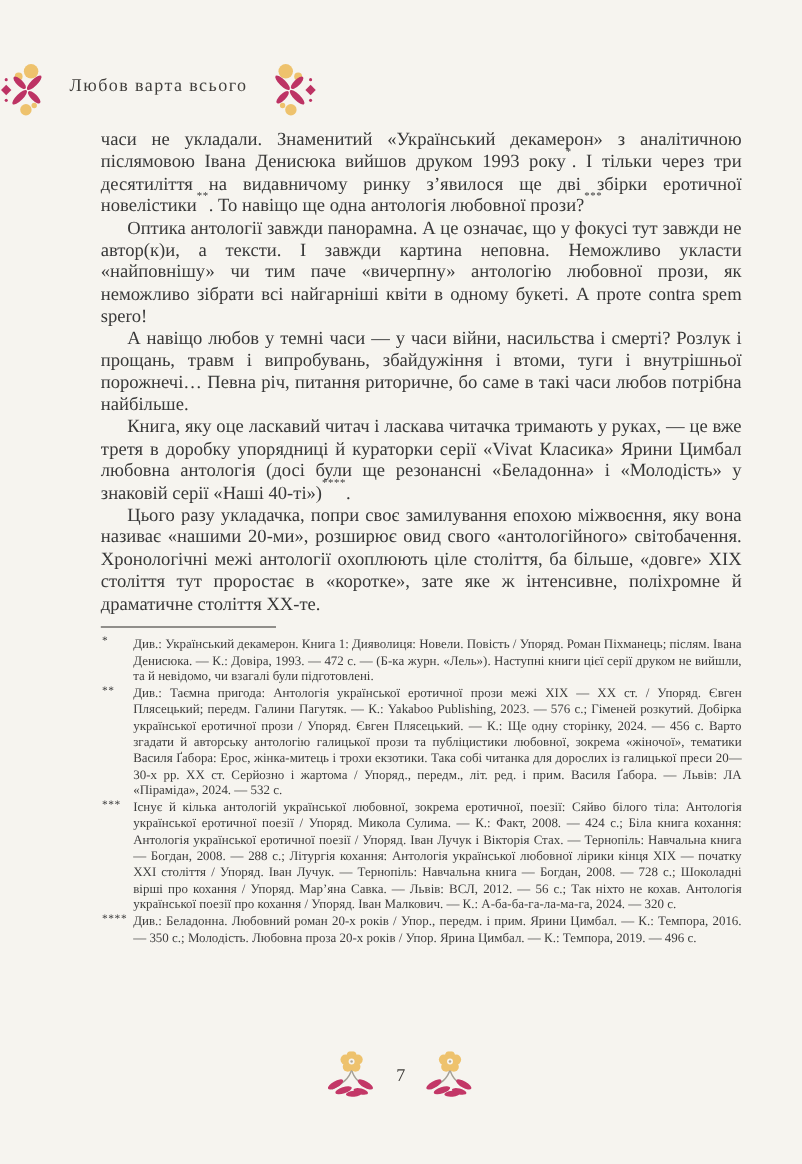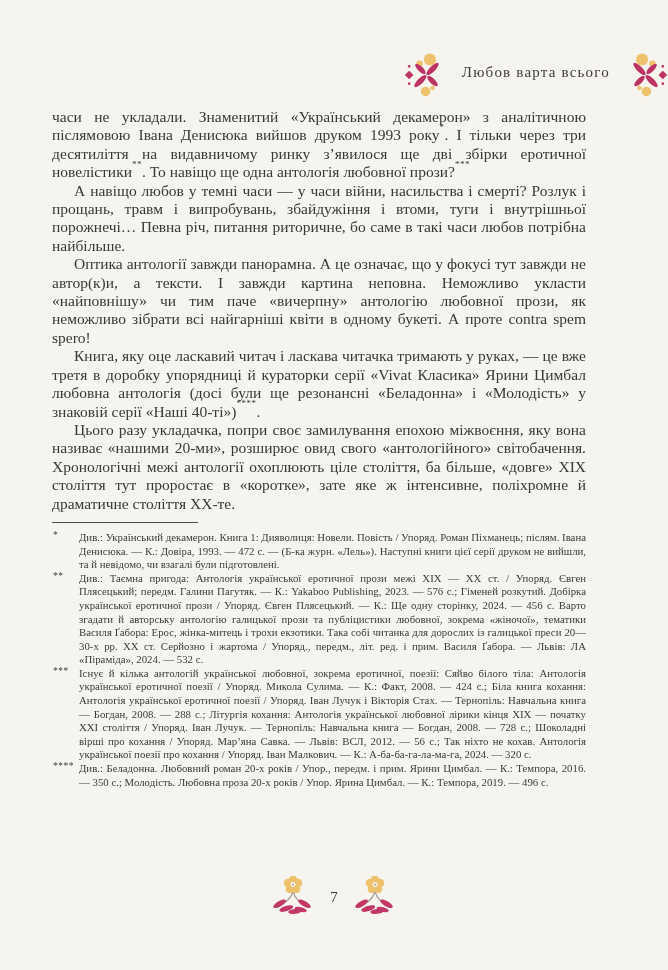--- a/index.html
+++ b/index.html
@@ -16,38 +16,38 @@
     color: #383838;
     overflow: hidden;
   }
   
   .header {
     position: absolute;
     top: 52px;
     left: 0;
     right: 0;
     display: flex;
-    justify-content: flex-end;
+    justify-content: flex-start;
     align-items: center;
     gap: 20px;
   }
   .running-title {
     font-size: 15px;
     letter-spacing: 1.2px;
     color: #403e3b;
     padding-bottom: 6px;
   }
   .orn-header { width: 38px; height: 46px; display: block; }
   .orn-header.mirrored { transform: scaleX(-1); }
 
   
   .content {
     position: absolute;
     top: 108px;
-    left: 52px;
+    left: 84px;
     width: 534px;
   }
   .body-par {
     margin: 0;
     font-size: 15.5px;
     line-height: 18.4px;
     text-align: justify;
     color: #383838;
   }
   .body-par.indent { text-indent: 22px; }
@@ -146,22 +146,22 @@
       </svg>
     <span class="running-title">Любов варта всього</span>
     <svg class="orn-header mirrored">
         <use href="#orn-cluster"></use>
       </svg>
   </div>
 
   <div class="content">
     <div id="body-container">
         <p class="body-par"><span>часи не укладали. Знаменитий «Український декамерон» з аналітичною післямовою Івана Денисюка вийшов друком 1993 року</span><sup>*</sup><span>. І тільки через три десятиліття на видавничому ринку з’явилося ще дві збірки еротичної новелістики</span><sup>**</sup><span>. То навіщо ще одна антологія любовної прози?</span><sup>***</sup></p>
+        <p class="body-par indent"><span>Оптика антології завжди панорамна. А це означає, що у фокусі тут завжди не автор(к)и, а тексти. І завжди картина неповна. Неможливо укласти «найповнішу» чи тим паче «вичерпну» антологію любовної прози, як неможливо зібрати всі найгарніші квіти в одному букеті. А проте contra spem spero!</span></p>
         <p class="body-par indent"><span>А навіщо любов у темні часи — у часи війни, насильства і смерті? Розлук і прощань, травм і випробувань, збайдужіння і втоми, туги і внутрішньої порожнечі… Певна річ, питання риторичне, бо саме в такі часи любов потрібна найбільше.</span></p>
-        <p class="body-par indent"><span>Оптика антології завжди панорамна. А це означає, що у фокусі тут завжди не автор(к)и, а тексти. І завжди картина неповна. Неможливо укласти «найповнішу» чи тим паче «вичерпну» антологію любовної прози, як неможливо зібрати всі найгарніші квіти в одному букеті. А проте contra spem spero!</span></p>
         <p class="body-par indent"><span>Книга, яку оце ласкавий читач і ласкава читачка тримають у руках, — це вже третя в доробку упорядниці й кураторки серії «Vivat Класика» Ярини Цимбал любовна антологія (досі були ще резонансні «Беладонна» і «Молодість» у знаковій серії «Наші 40-ті»)</span><sup>****</sup><span>.</span></p>
         <p class="body-par indent"><span>Цього разу укладачка, попри своє замилування епохою міжвоєння, яку вона називає «нашими 20-ми», розширює овид свого «антологійного» світобачення. Хронологічні межі антології охоплюють ціле століття, ба більше, «довге» XIX століття тут проростає в «коротке», зате яке ж інтенсивне, поліхромне й драматичне століття XX-те.</span></p>
       </div>
     <div class="fn-sep"></div>
     <div id="fn-container">
         <div class="footnote"><span class="fn-marker">*</span><span>Див.: Український декамерон. Книга 1: Дияволиця: Новели. Повість / Упоряд. Роман Піхманець; післям. Івана Денисюка. — К.: Довіра, 1993. — 472 с. — (Б-ка журн. «Лель»). Наступні книги цієї серії друком не вийшли, та й невідомо, чи взагалі були підготовлені.</span></div>
         <div class="footnote"><span class="fn-marker">**</span><span>Див.: Таємна пригода: Антологія української еротичної прози межі XIX — XX ст. / Упоряд. Євген Плясецький; передм. Галини Пагутяк. — К.: Yakaboo Publishing, 2023. — 576 с.; Гіменей розкутий. Добірка української еротичної прози / Упоряд. Євген Плясецький. — К.: Ще одну сторінку, 2024. — 456 с. Варто згадати й авторську антологію галицької прози та публіцистики любовної, зокрема «жіночої», тематики Василя Ґабора: Ерос, жінка-митець і трохи екзотики. Така собі читанка для дорослих із галицької преси 20—30-х рр. XX ст. Серйозно і жартома / Упоряд., передм., літ. ред. і прим. Василя Ґабора. — Львів: ЛА «Піраміда», 2024. — 532 с.</span></div>
         <div class="footnote"><span class="fn-marker">***</span><span>Існує й кілька антологій української любовної, зокрема еротичної, поезії: Сяйво білого тіла: Антологія української еротичної поезії / Упоряд. Микола Сулима. — К.: Факт, 2008. — 424 с.; Біла книга кохання: Антологія української еротичної поезії / Упоряд. Іван Лучук і Вікторія Стах. — Тернопіль: Навчальна книга — Богдан, 2008. — 288 с.; Літургія кохання: Антологія української любовної лірики кінця XIX — початку XXI століття / Упоряд. Іван Лучук. — Тернопіль: Навчальна книга — Богдан, 2008. — 728 с.; Шоколадні вірші про кохання / Упоряд. Мар’яна Савка. — Львів: ВСЛ, 2012. — 56 с.; Так ніхто не кохав. Антологія української поезії про кохання / Упоряд. Іван Малкович. — К.: А-ба-ба-га-ла-ма-га, 2024. — 320 с.</span></div>
         <div class="footnote"><span class="fn-marker">****</span><span>Див.: Беладонна. Любовний роман 20-х років / Упор., передм. і прим. Ярини Цимбал. — К.: Темпора, 2016. — 350 с.; Молодість. Любовна проза 20-х років / Упор. Ярина Цимбал. — К.: Темпора, 2019. — 496 с.</span></div>
       </div>

